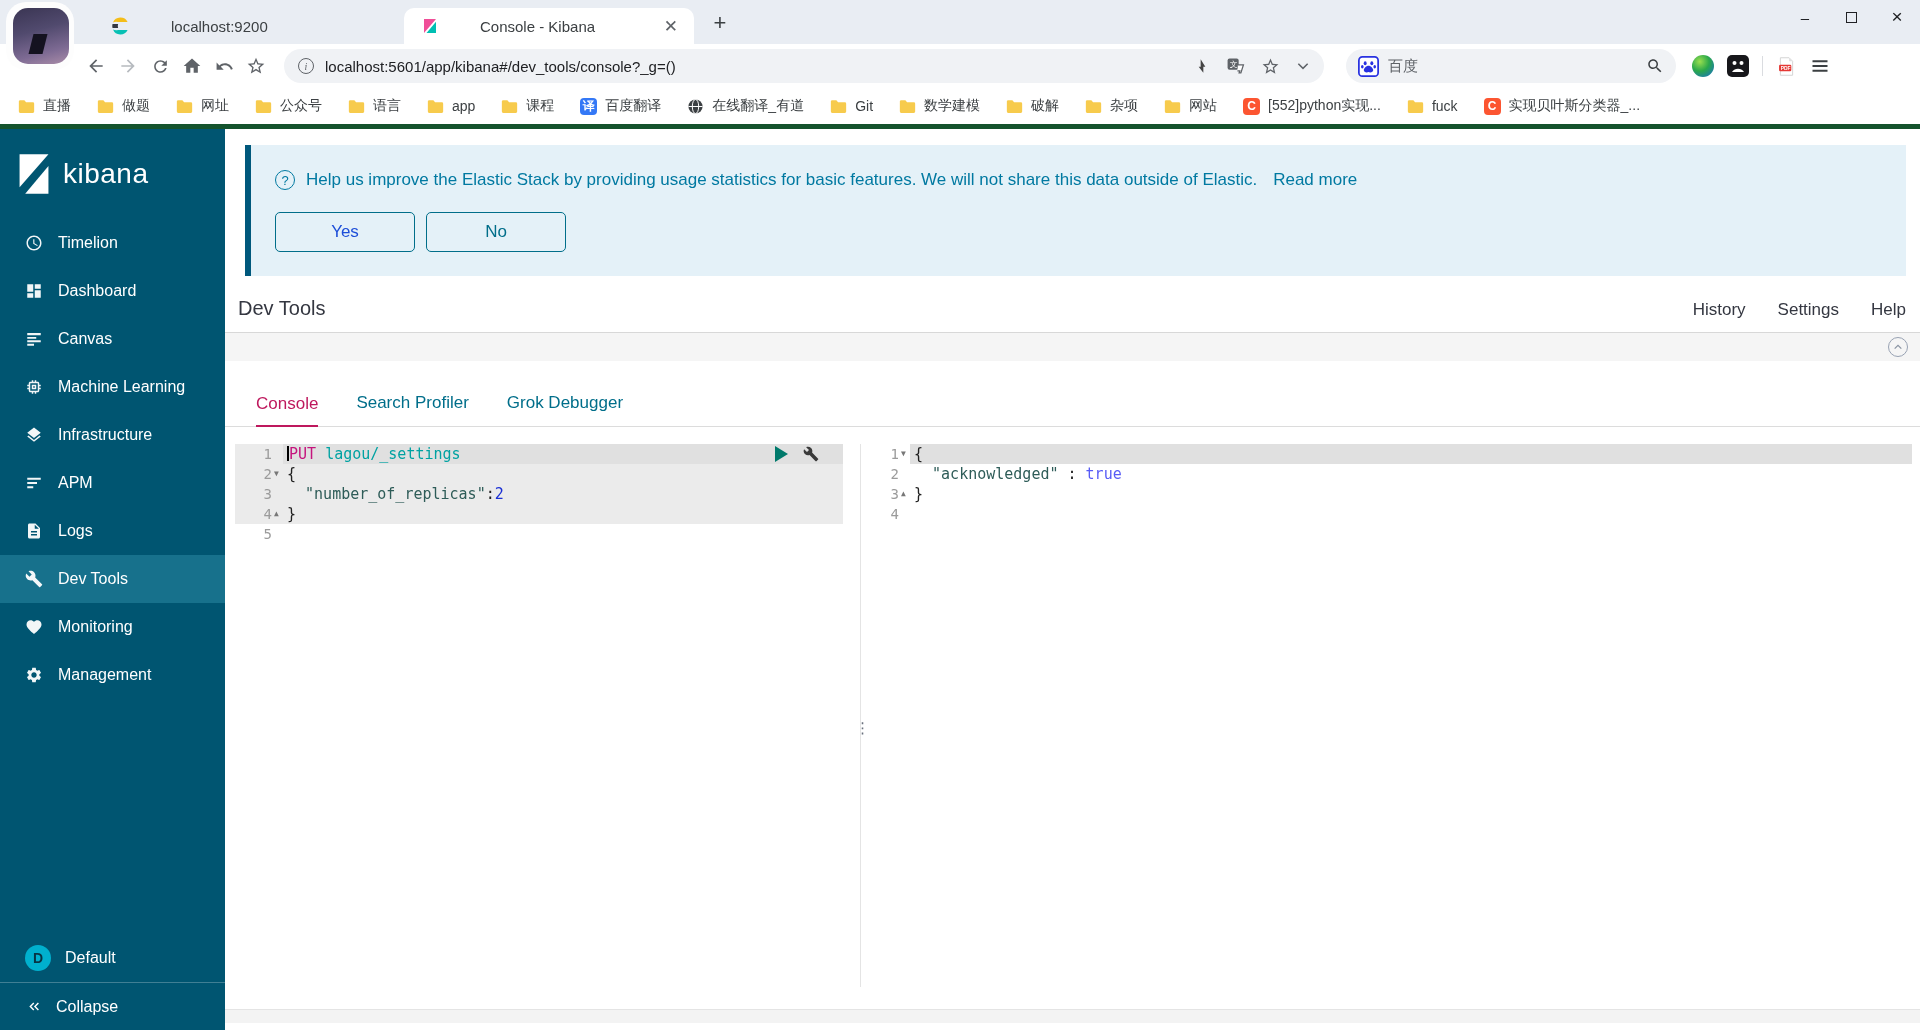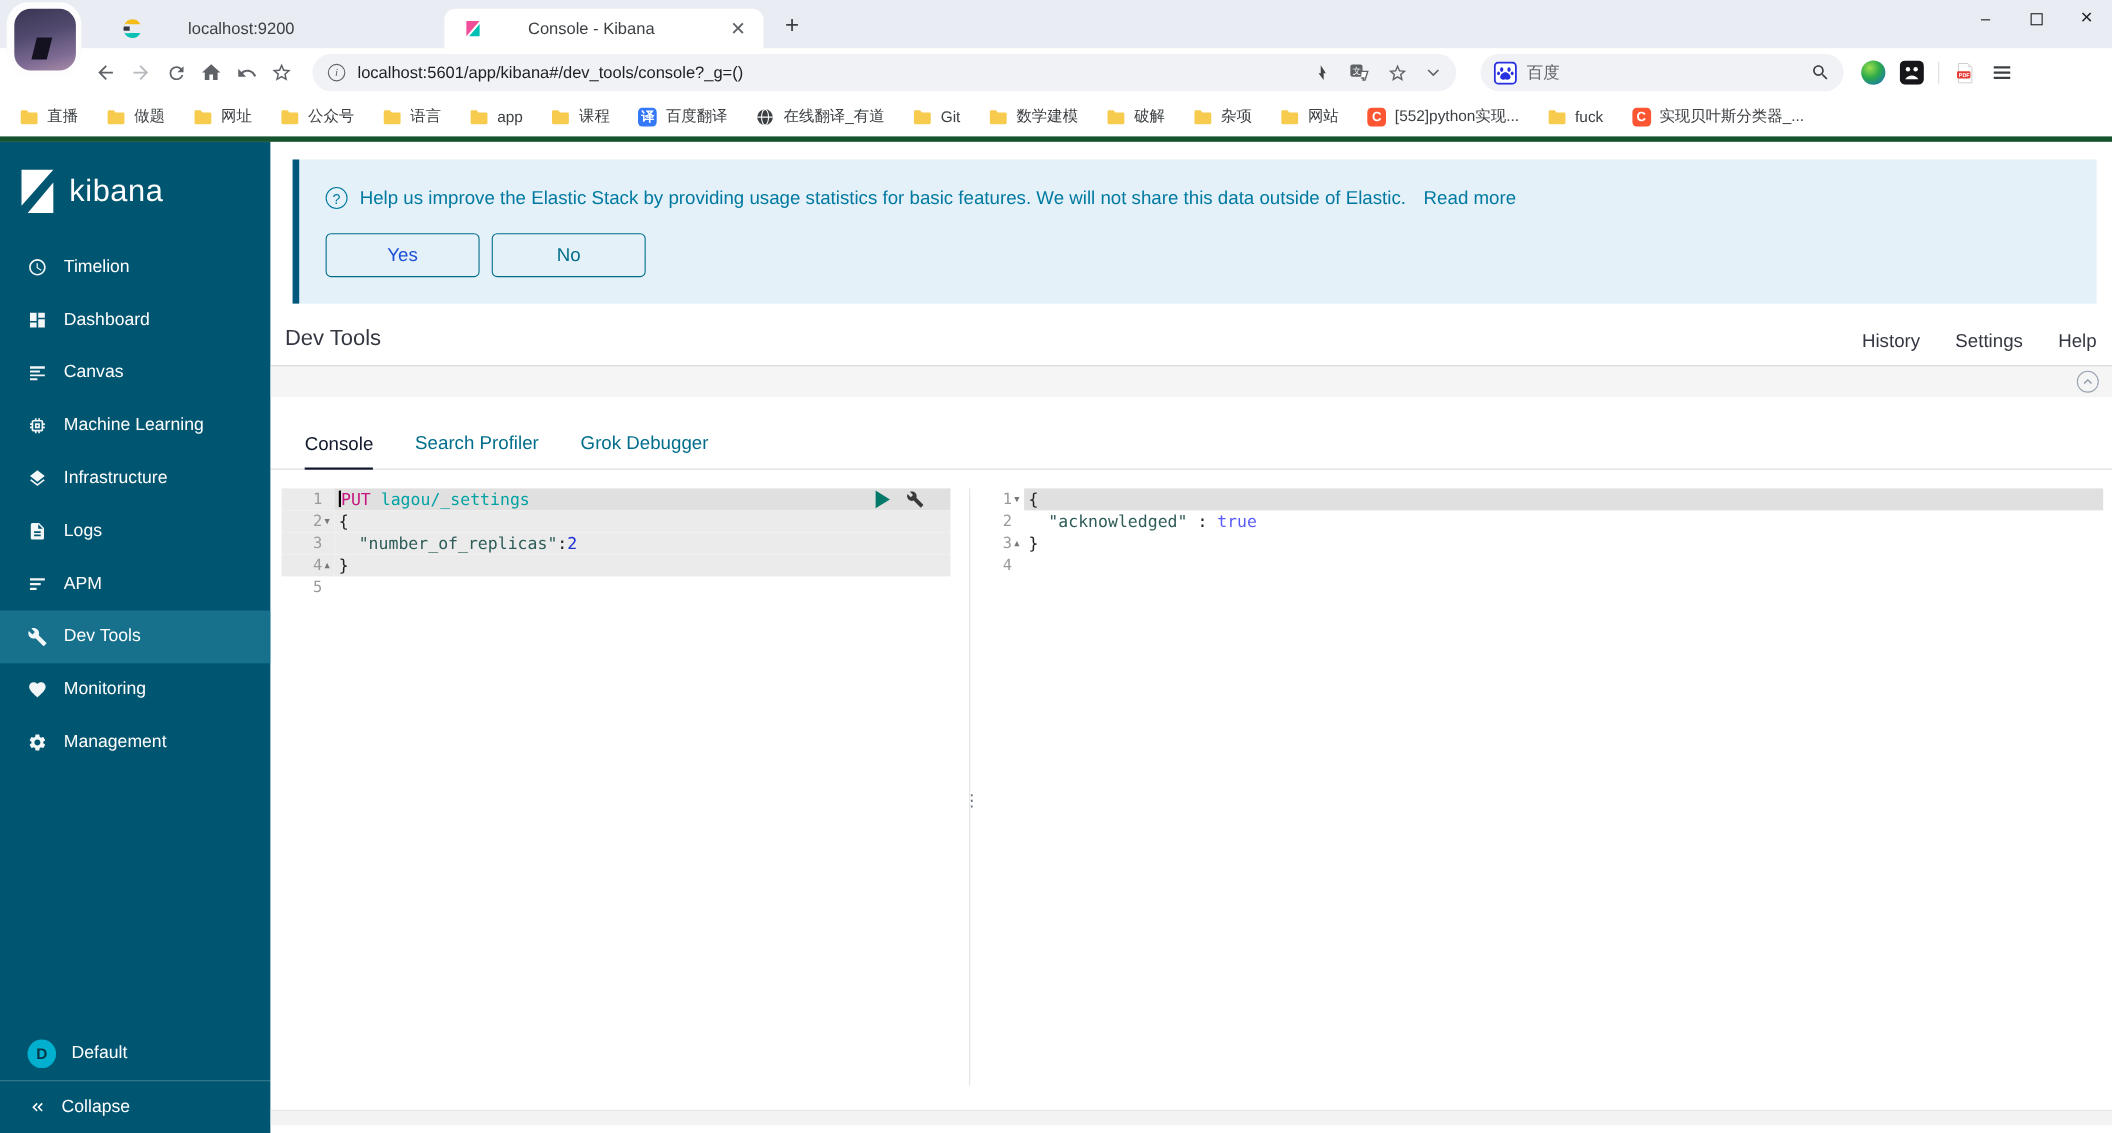--- a/index.html
+++ b/index.html
@@ -48,21 +48,21 @@
 
   .bookmarksbar { height:41px; background:#fff; border-bottom:5px solid #14532d; display:flex;
     align-items:center; padding:0 18px; gap:26px; }
   .bookmark { display:flex; align-items:center; gap:8px; font-size:14px; color:#3c4043; white-space:nowrap; }
   .bk-badge { width:17px; height:17px; border-radius:4px; color:#fff; font-size:12px; font-weight:bold;
     display:flex; align-items:center; justify-content:center; }
 
   
   .app { position:absolute; top:129px; left:0; right:0; bottom:0; display:flex; }
 
-  .sidebar { width:246px; display:flex; flex-direction:column; color:#fff; }
+  .sidebar { width:225px; display:flex; flex-direction:column; color:#fff; }
   .logo { height:90px; display:flex; align-items:center; gap:8px; padding-left:13px; }
   .logo-word { font-size:28px; font-weight:500; letter-spacing:.5px; }
   .nav-item { height:48px; display:flex; align-items:center; padding-left:25px; gap:15px; font-size:16px; }
   .nav-item svg { flex:none; opacity:.95; }
   .nav-item.active {}
   .side-spacer { flex:1; }
   .foot-item { height:48px; display:flex; align-items:center; padding-left:25px; gap:14px; font-size:16px; }
   .d-badge { width:26px; height:26px; border-radius:50%; display:flex; align-items:center;
     justify-content:center; font-size:14px; font-weight:bold; color:#073444; }
 
@@ -382,29 +382,29 @@
           <span>Machine Learning</span>
         </div>
         <div class="nav-item">
           <svg width="18" height="18" viewBox="0 0 24 24" fill="#fff">
             <path d="M11.99 18.54l-7.37-5.73L3 14.07l9 7 9-7-1.63-1.27-7.38 5.74zM12 16l7.36-5.73L21 9l-9-7-9 7 1.63 1.27L12 16z"></path>
           </svg>
           <span>Infrastructure</span>
         </div>
         <div class="nav-item">
           <svg width="18" height="18" viewBox="0 0 24 24" fill="#fff">
+            <path d="M3 5h18v2.6H3zM3 10.7h13v2.6H3zM3 16.4h8V19H3z"></path>
+          </svg>
+          <span>APM</span>
+        </div>
+        <div class="nav-item">
+          <svg width="18" height="18" viewBox="0 0 24 24" fill="#fff">
             <path d="M14 2H6c-1.1 0-1.99.9-1.99 2L4 20c0 1.1.89 2 1.99 2H18c1.1 0 2-.9 2-2V8l-6-6zm2 16H8v-2h8v2zm0-4H8v-2h8v2zm-3-5V3.5L18.5 9H13z"></path>
           </svg>
           <span>Logs</span>
-        </div>
-        <div class="nav-item">
-          <svg width="18" height="18" viewBox="0 0 24 24" fill="#fff">
-            <path d="M3 5h18v2.6H3zM3 10.7h13v2.6H3zM3 16.4h8V19H3z"></path>
-          </svg>
-          <span>APM</span>
         </div>
         <div class="nav-item active" style="background: rgb(23, 113, 140);">
           <svg width="18" height="18" viewBox="0 0 24 24" fill="#fff">
             <path d="M22.7 19l-9.1-9.1c.9-2.3.4-5-1.5-6.9-2-2-5-2.4-7.4-1.3L9 6 6 9 1.6 4.7C.4 7.1.9 10.1 2.9 12.1c1.9 1.9 4.6 2.4 6.9 1.5l9.1 9.1c.4.4 1 .4 1.4 0l2.3-2.3c.5-.4.5-1.1.1-1.4z"></path>
           </svg>
           <span>Dev Tools</span>
         </div>
         <div class="nav-item">
           <svg width="18" height="18" viewBox="0 0 24 24" fill="#fff">
             <path d="M12 21.35l-1.45-1.32C5.4 15.36 2 12.28 2 8.5 2 5.42 4.42 3 7.5 3c1.74 0 3.41.81 4.5 2.09C13.09 3.81 14.76 3 16.5 3 19.58 3 22 5.42 22 8.5c0 3.78-3.4 6.86-8.55 11.54L12 21.35z"></path>
@@ -456,21 +456,21 @@
 
     <div class="graystrip">
       <span class="collapse-circle">
         <svg width="10" height="10" viewBox="0 0 24 24" fill="none" stroke="#8a94a3" stroke-width="3">
             <path d="M4 16l8-8 8 8"></path>
           </svg>
       </span>
     </div>
 
     <div class="dt-tabs">
-      <span class="dt-tab active" style="color: #0f172a;">Console</span>
+      <span class="dt-tab active" style="color: #be185d;">Console</span>
       <span class="dt-tab" style="color: rgb(0, 110, 138);">Search Profiler</span>
       <span class="dt-tab" style="color: rgb(0, 110, 138);">Grok Debugger</span>
     </div>
 
     <div class="editors">
       <div class="panel req">
         <div class="run-actions">
           <span class="play-tri"></span>
           <svg width="16" height="16" viewBox="0 0 24 24" fill="#3a3a3a">
             <path d="M22.7 19l-9.1-9.1c.9-2.3.4-5-1.5-6.9-2-2-5-2.4-7.4-1.3L9 6 6 9 1.6 4.7C.4 7.1.9 10.1 2.9 12.1c1.9 1.9 4.6 2.4 6.9 1.5l9.1 9.1c.4.4 1 .4 1.4 0l2.3-2.3c.5-.4.5-1.1.1-1.4z"></path>

